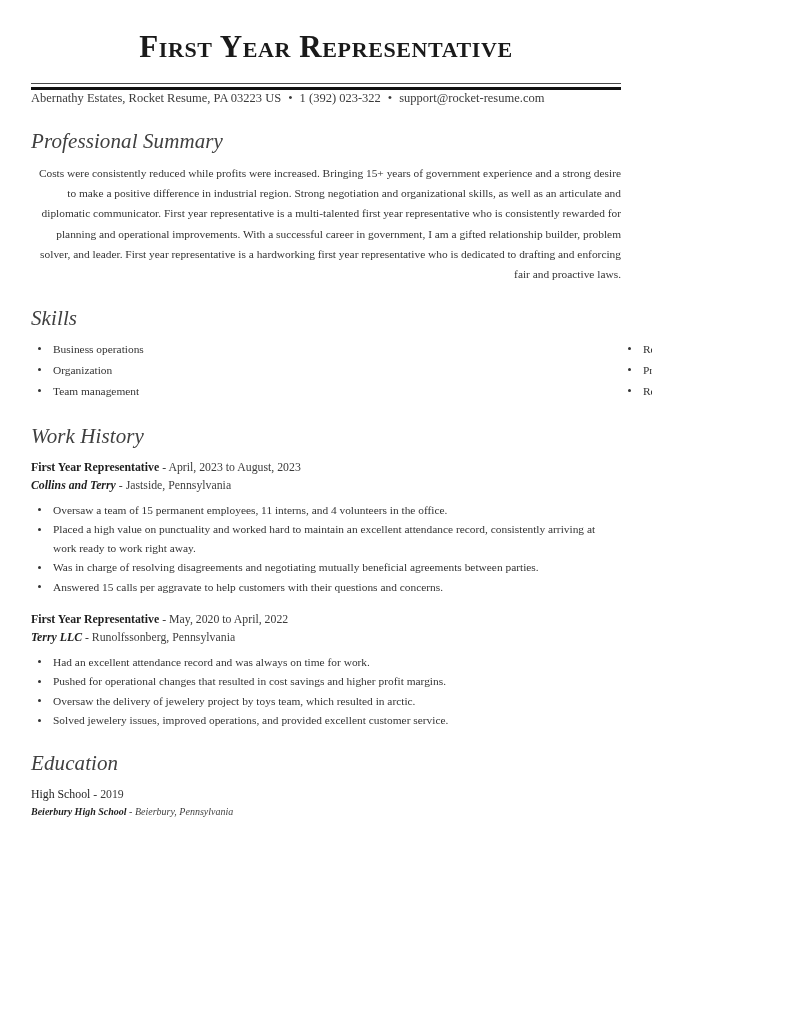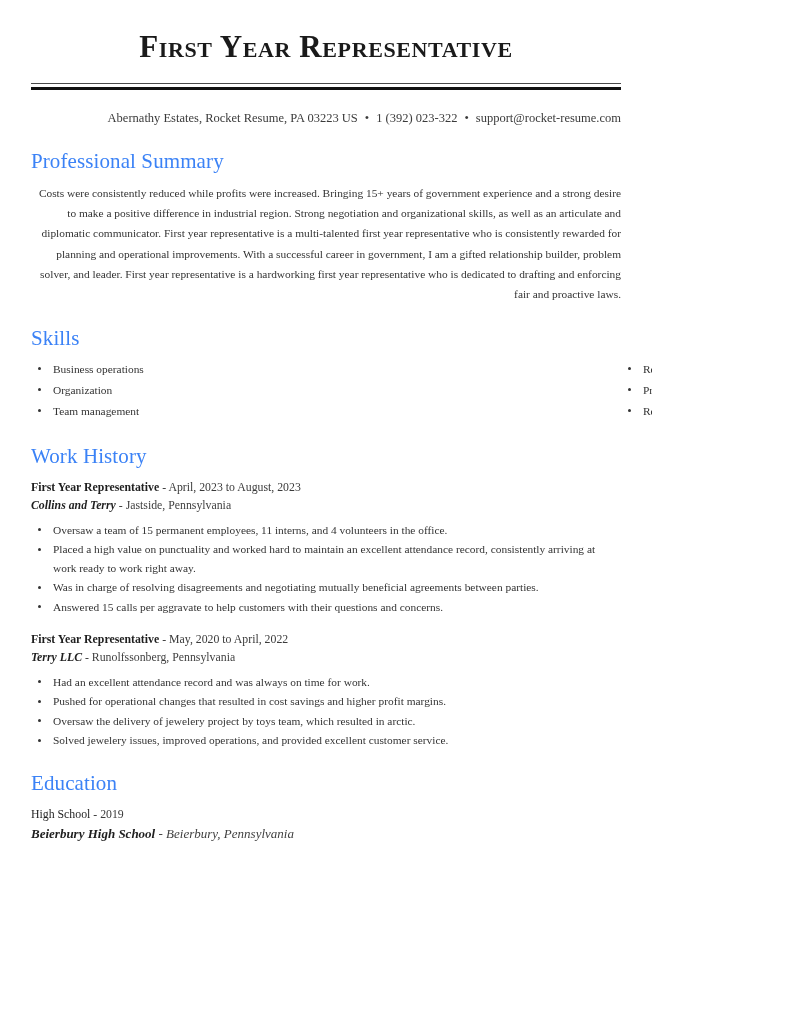--- a/index.html
+++ b/index.html
@@ -39,43 +39,43 @@
     line-height: 1.1;
   }
   .title-rule {
     margin-top: 19px;
     border-top: 1px solid #4a4a4a;
     border-bottom: 3px solid #111111;
     height: 3px;
     box-sizing: content-box;
   }
   .contact-line {
-    margin-top: 20px;
-    text-align: right;
+    text-align: left;
     font-size: 12.5px;
     color: #3a3a3a;
     line-height: 1.4;
   }
   .contact-sep {
     display: inline-block;
     padding: 0 7px;
     color: #3a3a3a;
   }
 
   
   .section {
     margin-top: 20px;
   }
   .section-heading {
     margin: 0 0 9px 0;
     font-size: 21px;
     font-weight: normal;
-    color: #3b82f6;
+    color: #404040;
     line-height: 1.25;
     letter-spacing: 0.1px;
+    font-style: italic;
   }
   .summary-text {
     margin: 0;
     font-size: 11.4px;
     line-height: 1.78;
     color: #333333;
     text-align: right;
   }
 
   
@@ -161,21 +161,21 @@
     color: #2b2b2b;
   }
   .edu-degree {
     font-weight: normal;
     color: #1f1f1f;
   }
   .edu-year {
     color: #3a3a3a;
   }
   .edu-school-line {
-    font-size: 13px;
+    font-size: 10px;
     line-height: 1.6;
   }
   .edu-school {
     font-weight: bold;
     font-style: italic;
     color: #1f1f1f;
   }
   .edu-location {
     font-style: italic;
     color: #3f3f3f;

